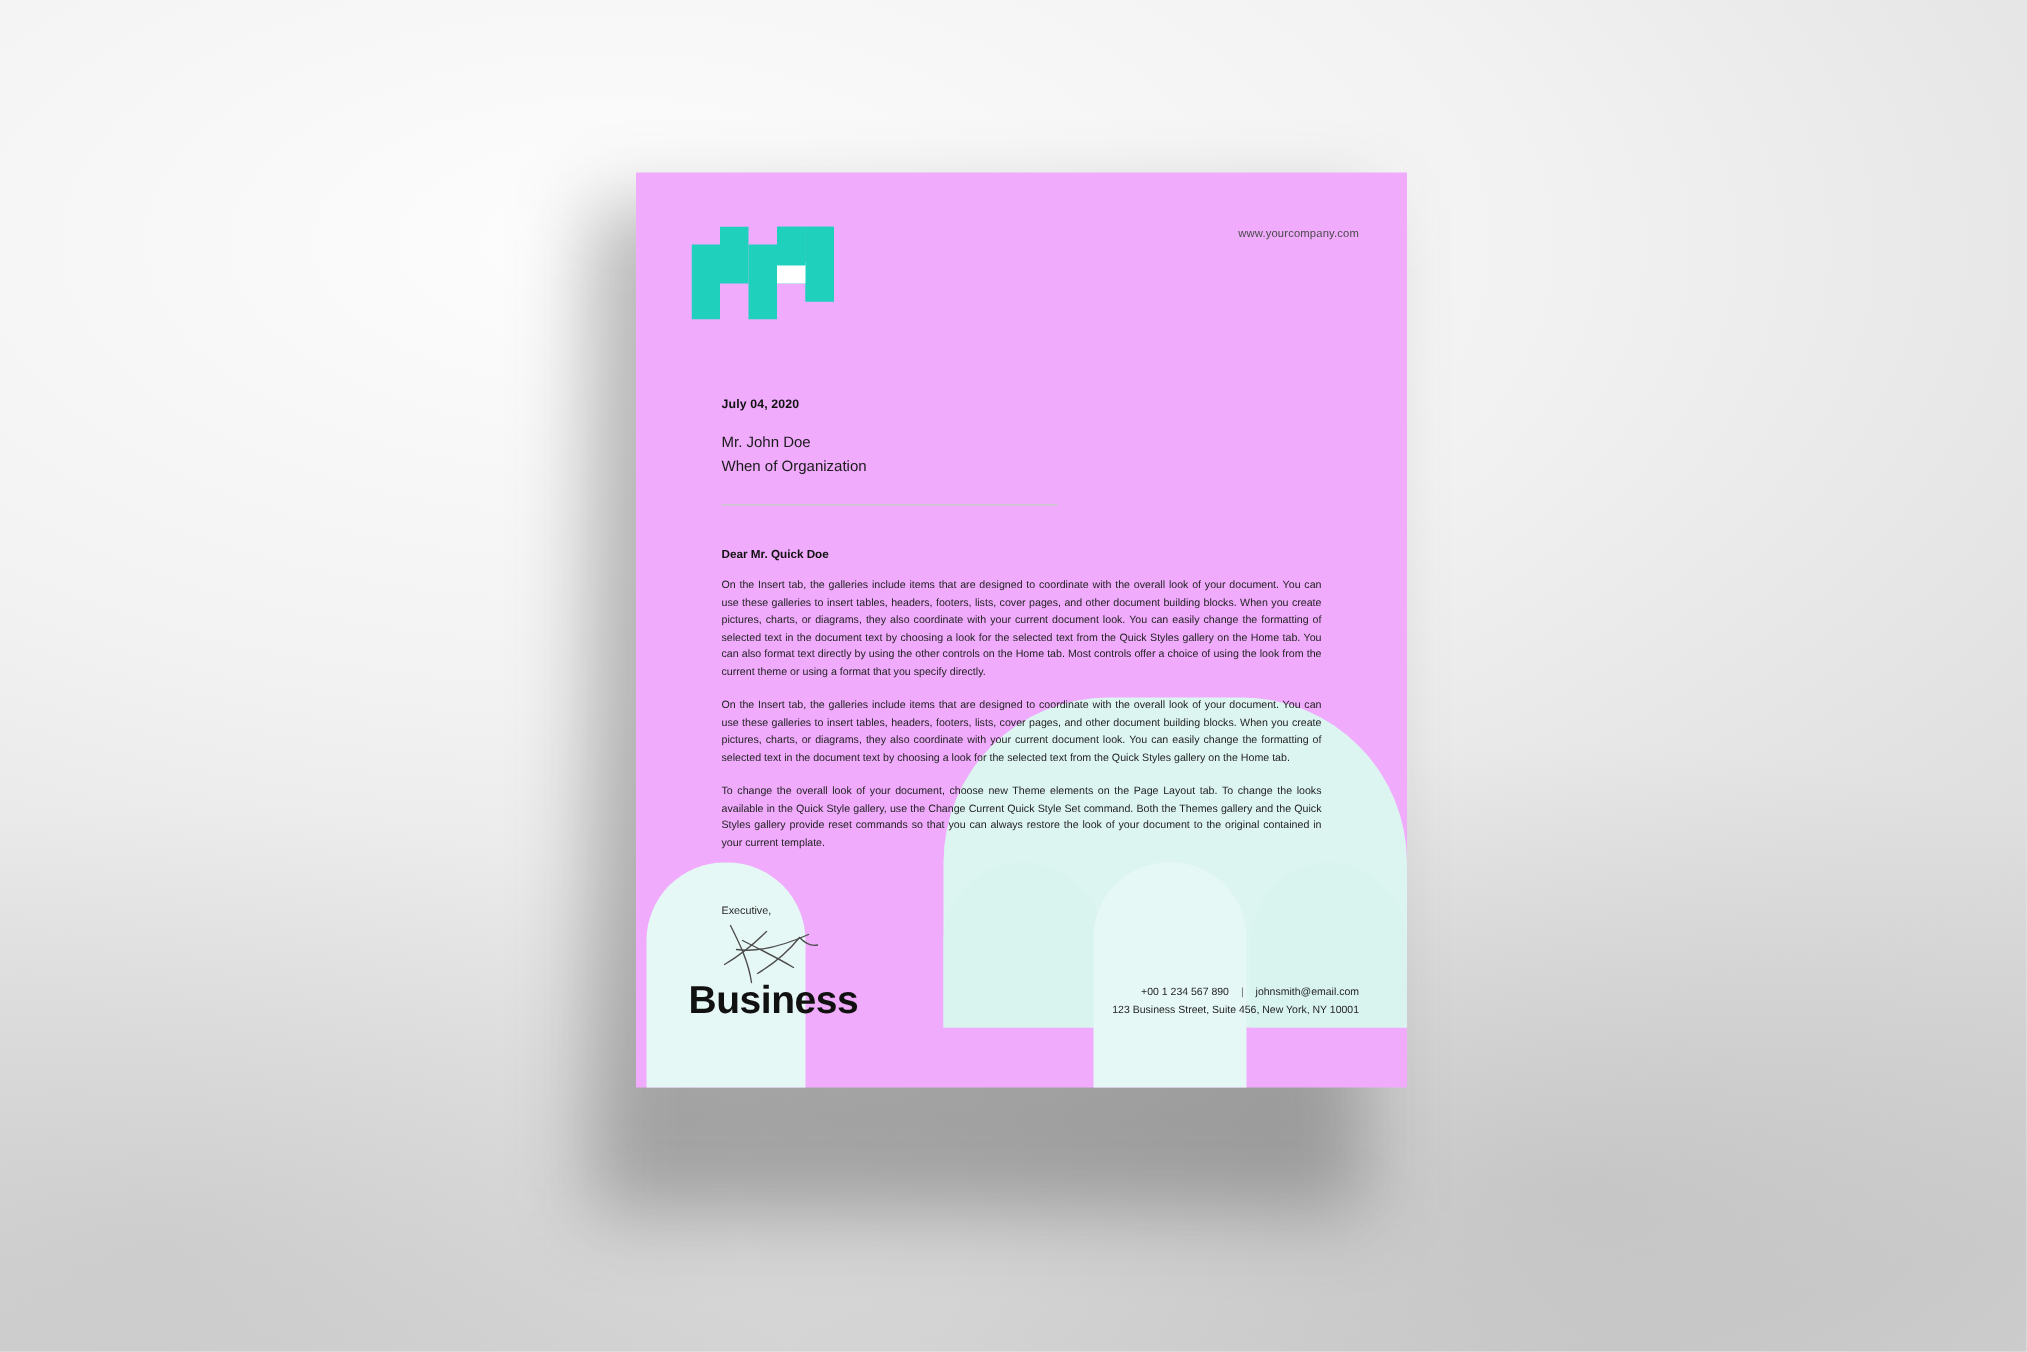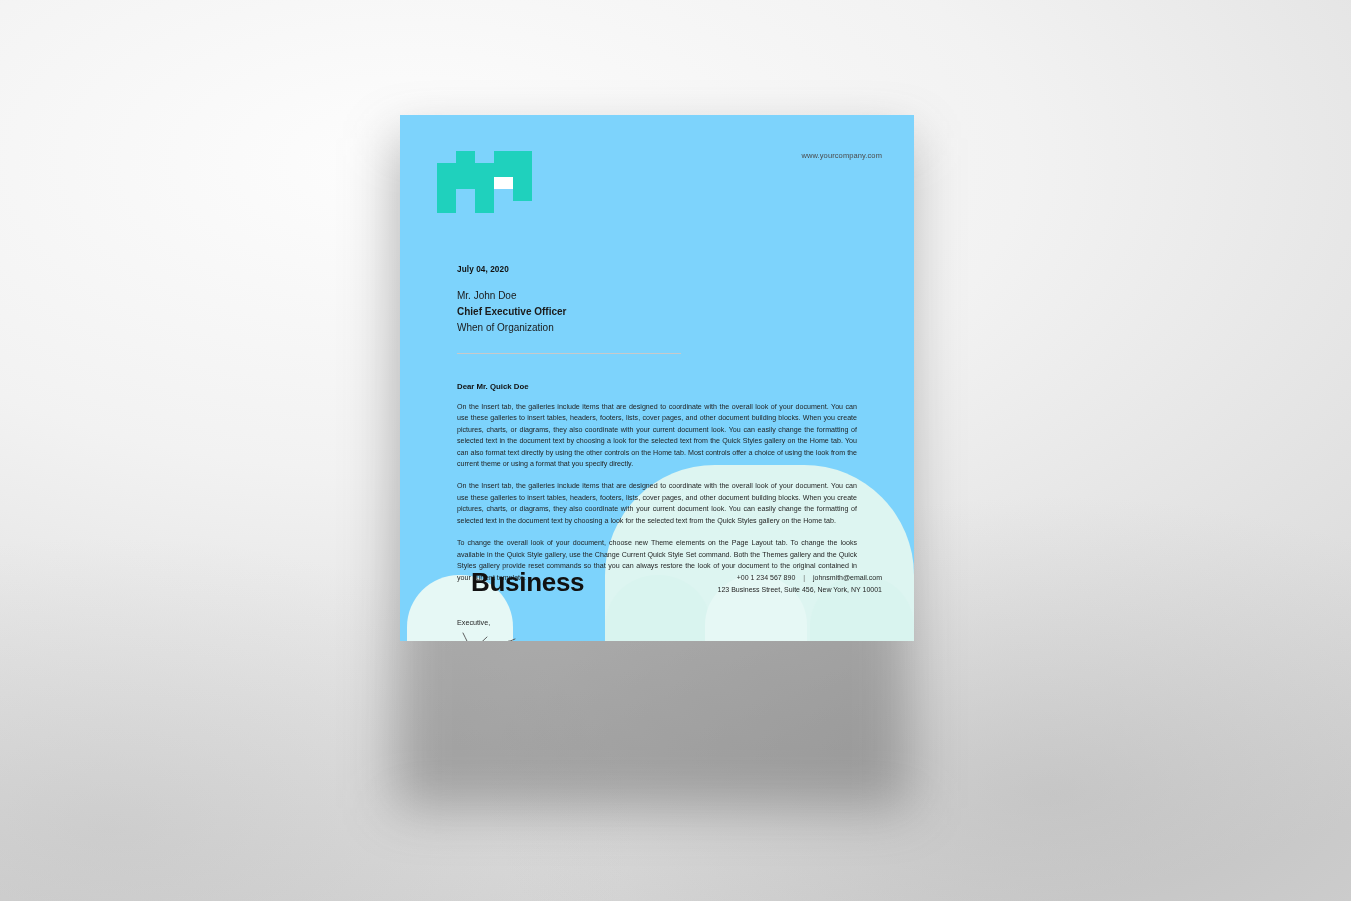--- a/index.html
+++ b/index.html
@@ -39,25 +39,25 @@
     width: 516px;
     height: 670px;
     background: rgba(60,60,60,0.36);
     filter: blur(26px);
     border-radius: 4px;
     transform: translate(-10px, 14px);
   }
 
   .page {
     position: absolute;
-    left: 400px;
+    left: 424px;
     top: 115px;
     width: 514px;
-    height: 526px;
-    background: #7dd3fc;
+    height: 610px;
+    background: #f0abfc;
     overflow: hidden;
   }
 
   
   .deco {
     position: absolute;
     background: #e2f7f4;
   }
   .deco-col-a {
     left: 7px;
@@ -182,21 +182,20 @@
 
   
   .footer-brand {
     position: absolute;
     left: 35px;
     bottom: 43px;
     font-size: 26px;
     font-weight: bold;
     color: #111;
     letter-spacing: -0.3px;
-    margin-left: 36px;
   }
   .footer-contact {
     position: absolute;
     right: 32px;
     bottom: 45px;
     text-align: right;
     font-size: 7px;
     color: #1f1f1f;
     line-height: 1.75;
   }
@@ -233,21 +232,20 @@
       <rect x="76" y="0" width="19" height="50" fill="#1fd1bd"></rect>
     </svg>
 
     <div class="website">www.yourcompany.com</div>
 
     <div class="letter">
       <div class="date">July 04, 2020</div>
 
       <div class="recipient">
         <div>Mr. John Doe</div>
-        <div class="strong">Chief Executive Officer</div>
         <div>When of Organization</div>
       </div>
 
       <div class="rule"></div>
 
       <div class="salutation">Dear Mr. Quick Doe</div>
 
       <div class="para">On the Insert tab, the galleries include items that are designed to coordinate with the overall look of your document. You can use these galleries to insert tables, headers, footers, lists, cover pages, and other document building blocks. When you create pictures, charts, or diagrams, they also coordinate with your current document look. You can easily change the formatting of selected text in the document text by choosing a look for the selected text from the Quick Styles gallery on the Home tab. You can also format text directly by using the other controls on the Home tab. Most controls offer a choice of using the look from the current theme or using a format that you specify directly.</div>
       <div class="para">On the Insert tab, the galleries include items that are designed to coordinate with the overall look of your document. You can use these galleries to insert tables, headers, footers, lists, cover pages, and other document building blocks. When you create pictures, charts, or diagrams, they also coordinate with your current document look. You can easily change the formatting of selected text in the document text by choosing a look for the selected text from the Quick Styles gallery on the Home tab.</div>
       <div class="para">To change the overall look of your document, choose new Theme elements on the Page Layout tab. To change the looks available in the Quick Style gallery, use the Change Current Quick Style Set command. Both the Themes gallery and the Quick Styles gallery provide reset commands so that you can always restore the look of your document to the original contained in your current template.</div>

